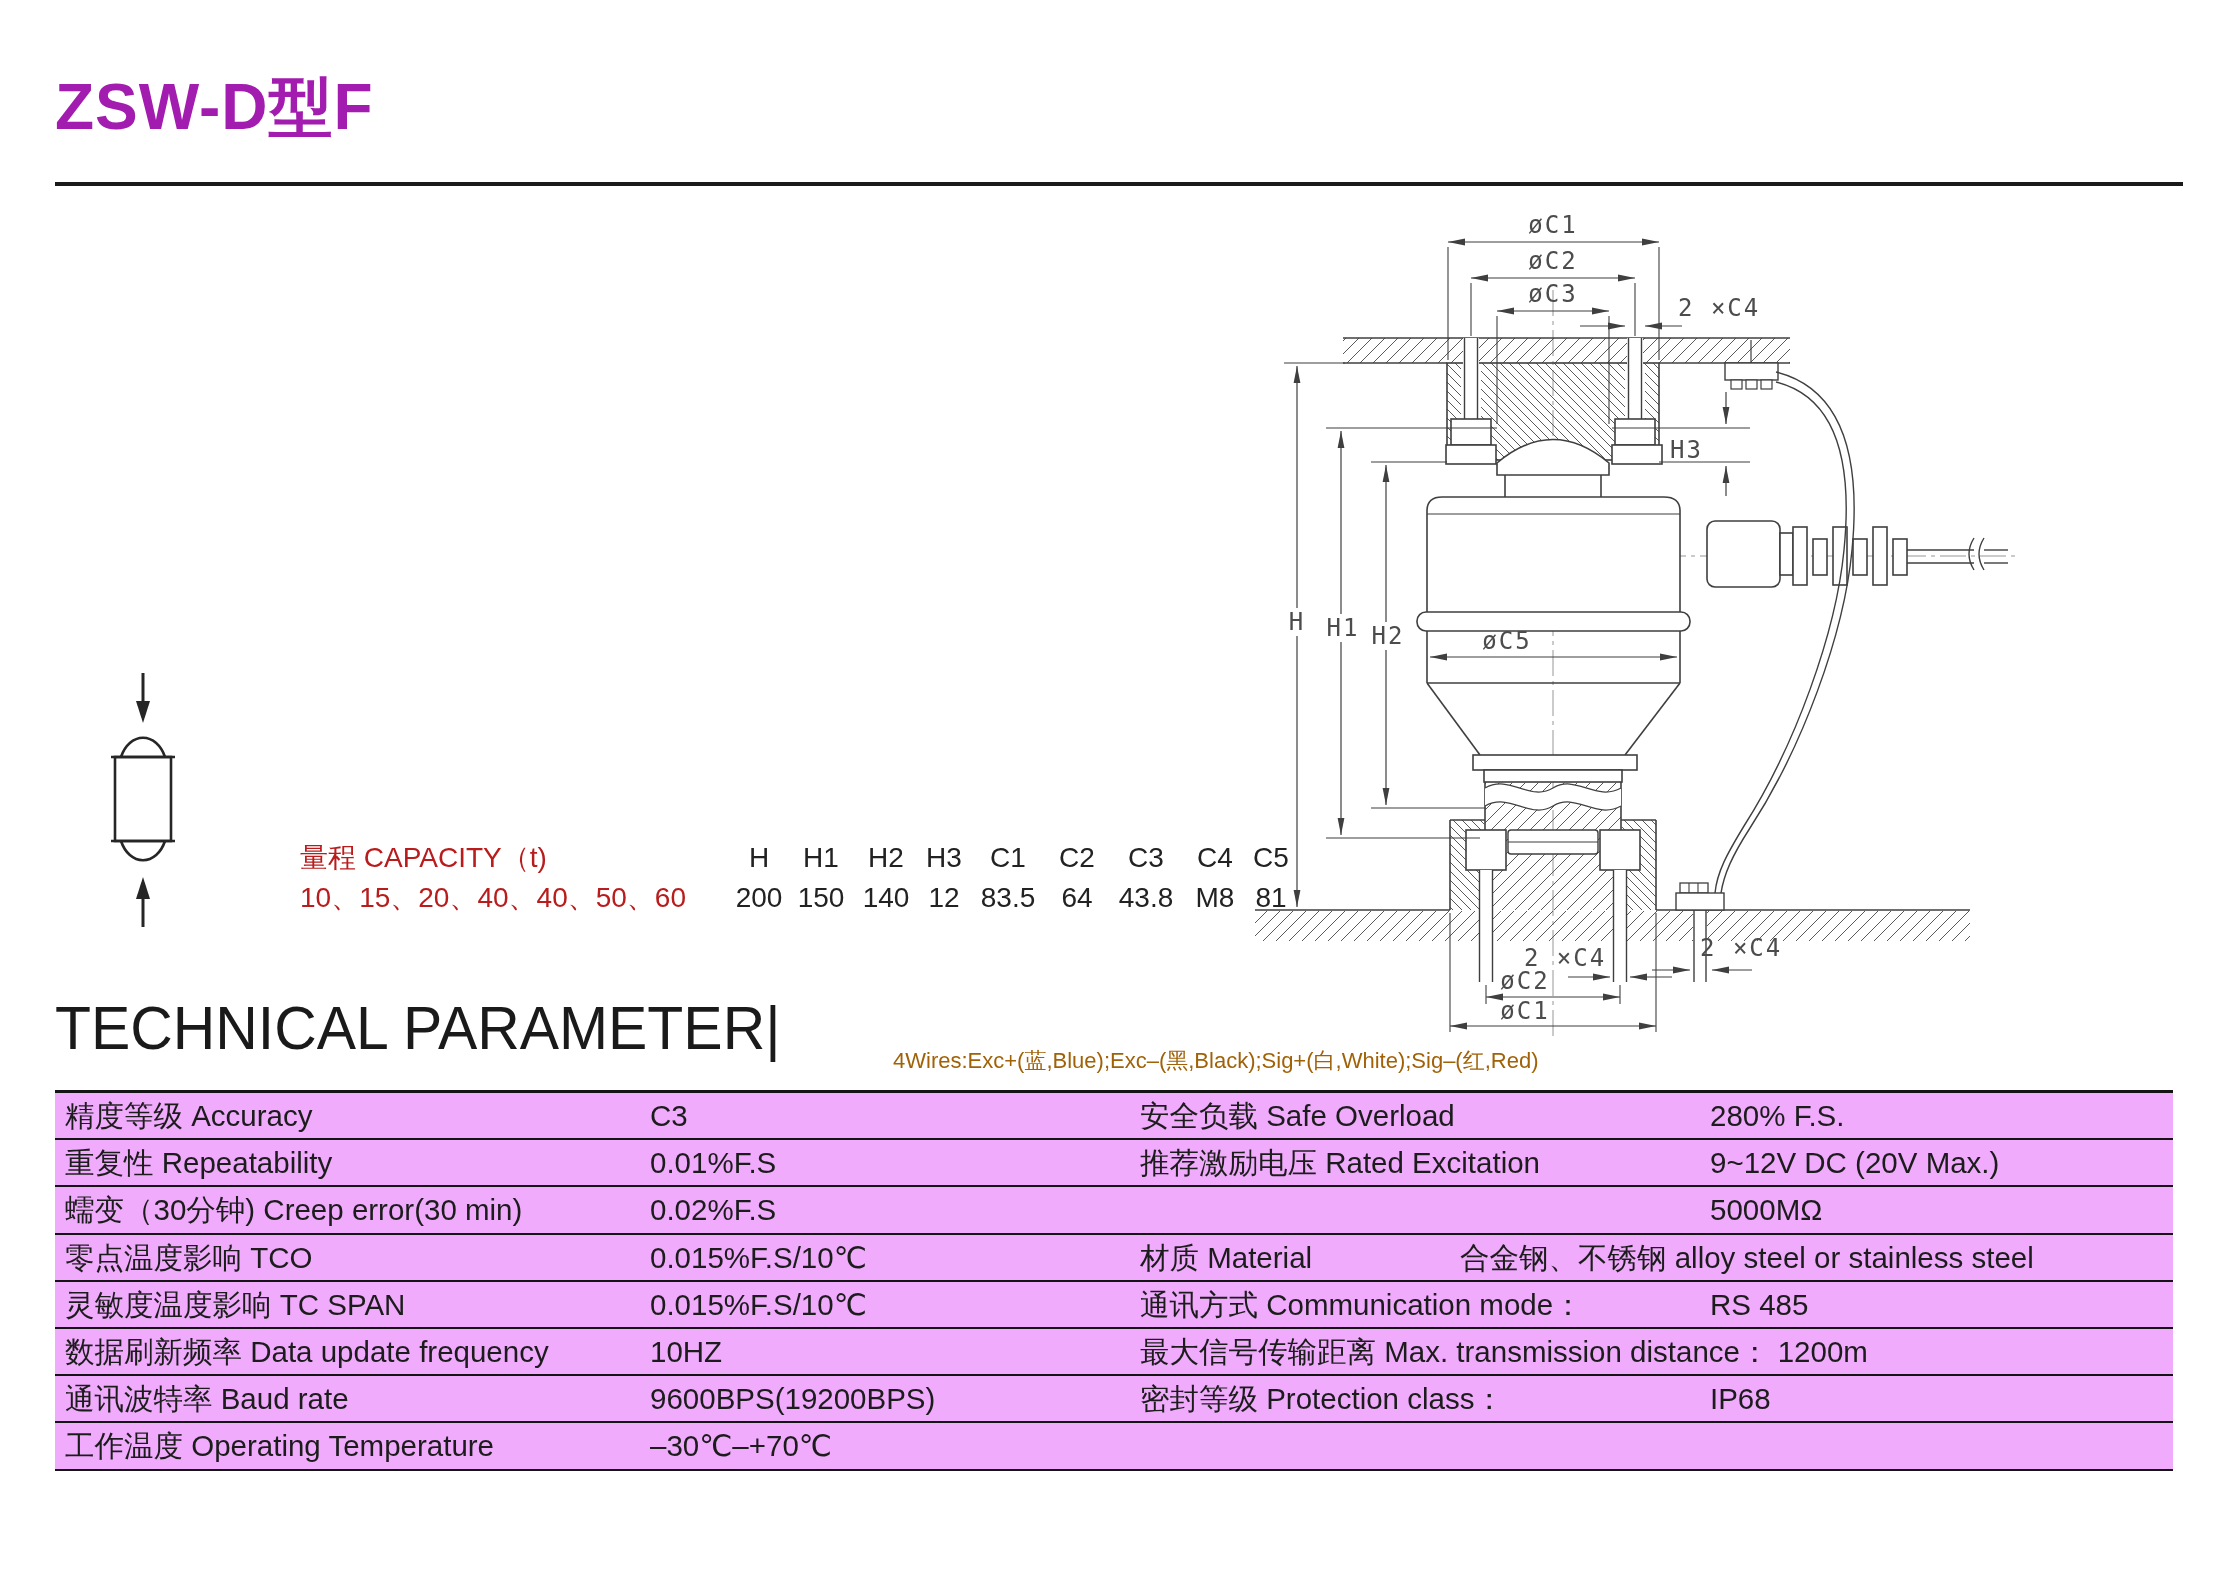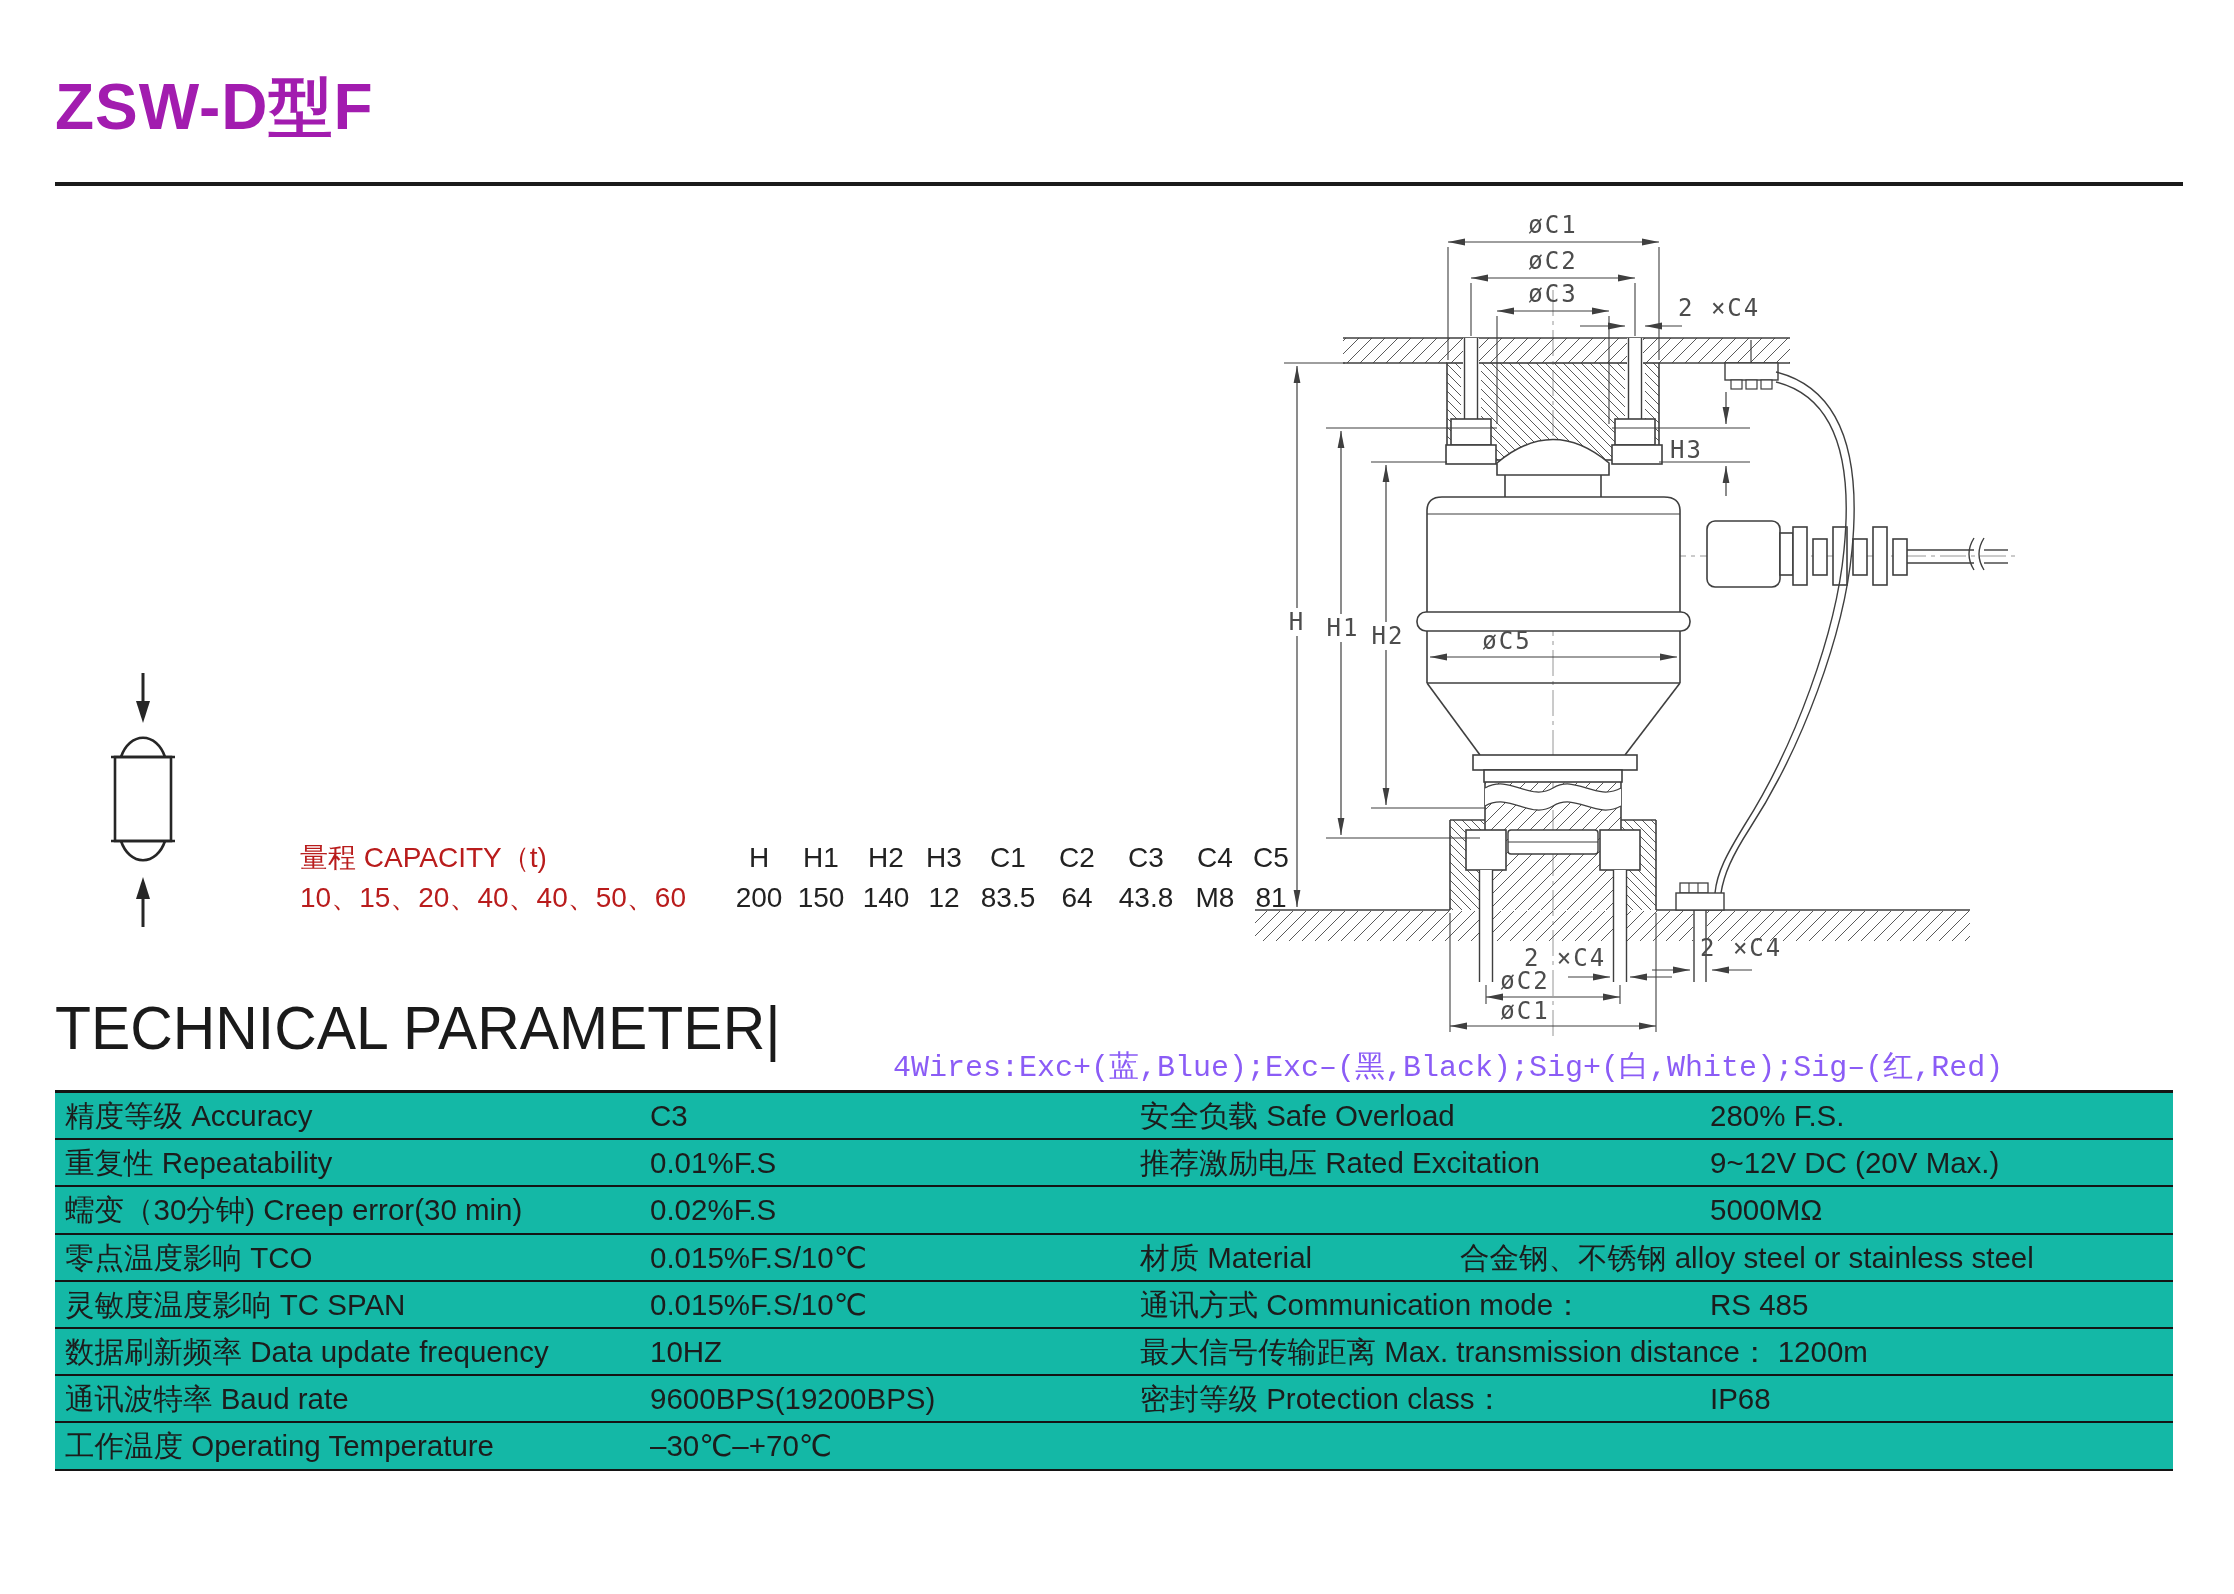--- a/index.html
+++ b/index.html
@@ -14,25 +14,25 @@
   
   .cap-block{position:absolute;left:300px;top:838px;font-size:28px;line-height:40px;color:#b91c1c;}
   .dim-grid{position:absolute;left:730px;top:838px;display:grid;
             grid-template-columns:58px 66px 64px 52px 76px 62px 76px 62px 50px;
             font-size:28px;line-height:40px;color:#222;}
   .dim-grid span{text-align:center;}
 
   
   .sec-head{position:absolute;left:55px;top:992px;font-size:62px;font-weight:400;color:#1a1a1a;
             transform:scaleX(0.95);transform-origin:left bottom;white-space:nowrap;}
-  .wiring{position:absolute;left:893px;top:1046px;font-size:30px;color:#8b5cf6;white-space:nowrap;font-family:Liberation Mono, monospace;}
+  .wiring{position:absolute;left:893px;top:1046px;font-size:22px;color:#a16207;white-space:nowrap;}
 
   
   .ptable{position:absolute;left:55px;top:1090px;width:2118px;border-top:3px solid #141414;}
-  .prow{position:relative;height:45.2px;border-bottom:2.5px solid #141414;background:#14b8a6;
+  .prow{position:relative;height:45.2px;border-bottom:2.5px solid #141414;background:#f0abfc;
         font-size:29.5px;line-height:45px;white-space:nowrap;}
   .prow span{position:absolute;top:0;}
   .l-lab{left:10px;}   .l-val{left:595px;}
   .r-lab{left:1085px;} .r-val{left:1655px;}
   .r-val.val-mat{left:1405px;}
   .r-val.val-inline{position:static;display:inline;}
   .r-lab.lab-inline{position:static;display:inline;margin-left:1085px;text-align:center;}
 
   svg{position:absolute;}
   .lbl{font-family:"DejaVu Sans Mono","Liberation Mono",monospace;font-size:24px;fill:#4c4c4c;letter-spacing:2px;}

